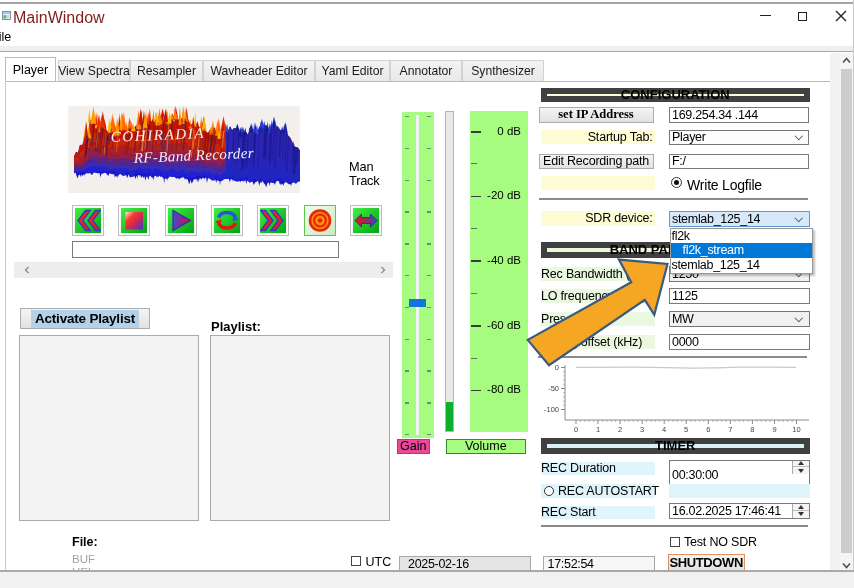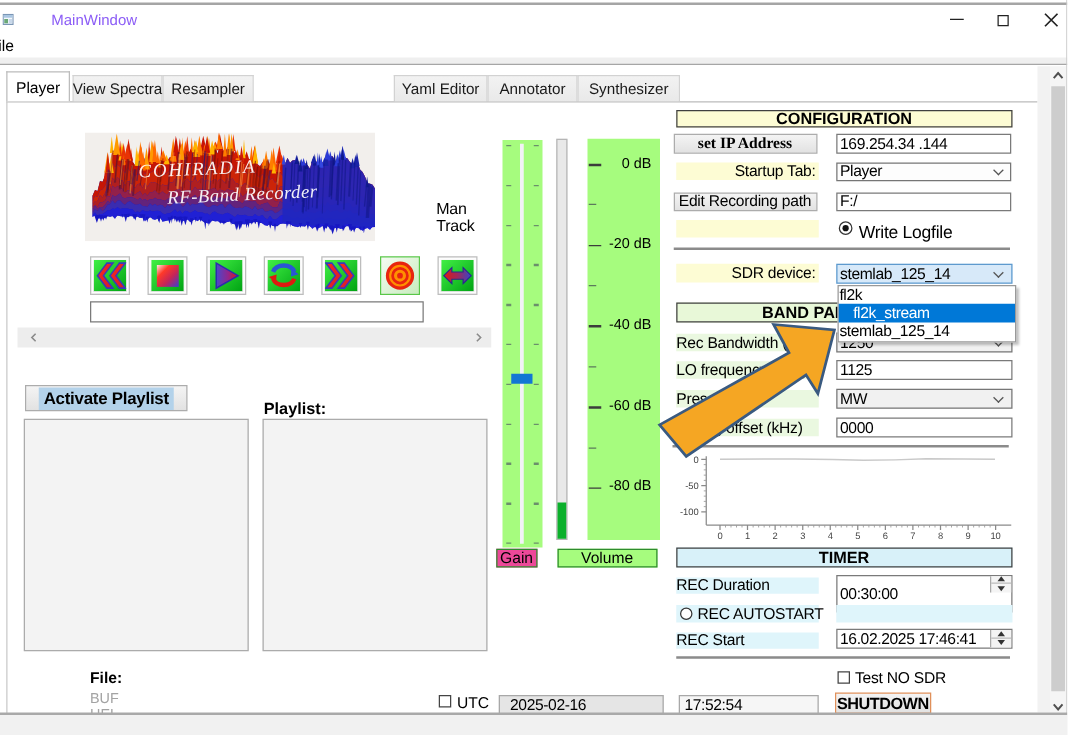--- a/index.html
+++ b/index.html
@@ -6,51 +6,52 @@
 html,body { width:854px; height:588px; background:#fff; font-family:"Liberation Sans", sans-serif; overflow:hidden; }
 #win { position:relative; width:854px; height:588px; background:#fff; overflow:hidden; }
 .abs { position:absolute; }
 .fld { position:absolute; background:#fff; border:1px solid #7a7a7a; font-size:12.5px; letter-spacing:-0.3px; color:#000; padding-left:2.5px; display:flex; align-items:center; white-space:nowrap; }
 .ylab { position:absolute; white-space:nowrap; overflow:visible; background:#fdfcd4; font-size:12.5px; letter-spacing:-0.2px; color:#000; display:flex; align-items:center; }
 .glab { position:absolute; white-space:nowrap; overflow:visible; background:#eaf8e0; font-size:12.5px; letter-spacing:-0.2px; color:#000; display:flex; align-items:center; }
 .clab { position:absolute; white-space:nowrap; overflow:visible; background:#dff5fb; font-size:12.5px; letter-spacing:-0.2px; color:#000; display:flex; align-items:center; }
 .btn { position:absolute; background:linear-gradient(#f4f4f4,#e2e2e2); border:1px solid #acacac; display:flex; align-items:center; justify-content:center; white-space:nowrap; }
 .combo { position:absolute; background:#fdfdfd; border:1px solid #767676; font-size:12.5px; letter-spacing:-0.3px; display:flex; align-items:center; padding-left:2.5px; white-space:nowrap; }
 .chev { position:absolute; right:7px; top:50%; width:5.5px; height:5.5px; margin-top:-4px; border-right:1.2px solid #555; border-bottom:1.2px solid #555; transform:rotate(45deg); }
-.hdr { position:absolute; border:1px solid #404040; font-weight:bold; font-size:13px; display:flex; align-items:center; justify-content:center; }
+.hdr { position:absolute; border:6px solid #404040; font-weight:bold; font-size:13px; display:flex; align-items:center; justify-content:center; }
 .sep { position:absolute; background:#8b8b8b; height:2px; }
 .tick { position:absolute; background:#6b8f6b; }
 </style>
 </head>
 <body>
 <div id="win">
 
 <div class="abs" style="left:0;top:2px;width:854px;height:1.5px;background:#a5a5a5;"></div>
 <svg class="abs" style="left:2px;top:10.5px;" width="9" height="9" viewBox="0 0 9 9">
       <rect x="0.5" y="0.5" width="8" height="8" fill="#f4f8fc" stroke="#7a96b5"></rect>
       <rect x="1" y="1" width="7" height="2.2" fill="#aac6e2"></rect>
       <rect x="1.4" y="4.2" width="3" height="3.4" fill="#6aa876"></rect>
       <rect x="5" y="4.2" width="2.6" height="3.4" fill="#c8d8ea"></rect>
     </svg>
-<div class="abs" style="left:13px;top:9px;font-size:12px;color:#8b5cf6;margin-left:28px;">MainWindow</div>
+<div class="abs" style="left:13px;top:9px;font-size:16px;color:#7f1d1d;">MainWindow</div>
 <div class="abs" style="left:760px;top:14.5px;width:11px;height:1.6px;background:#222;"></div>
 <div class="abs" style="left:797.5px;top:11.5px;width:9.5px;height:9.5px;border:1.4px solid #222;"></div>
 <svg class="abs" style="left:835px;top:10px;" width="12" height="12" viewBox="0 0 12 12">
       <path d="M1,1 L11,11 M11,1 L1,11" stroke="#222" stroke-width="1.4"></path>
     </svg>
 <div class="abs" style="left:-9px;top:30px;font-size:12.5px;color:#000;">File</div>
 <div class="abs" style="left:0;top:45.5px;width:854px;height:6px;background:#efefef;border-bottom:1.5px solid #a6a6a6;"></div>
 
 <div class="abs" style="left:0;top:570px;width:854px;height:1.5px;background:#a9a9a9;z-index:6;"></div>
 <div class="abs" style="left:0;top:571.5px;width:854px;height:16.5px;background:#f1f1f1;z-index:6;"></div>
 
 <div class="abs" style="left:5px;top:80.5px;width:825px;height:1px;background:#bcbcbc;"></div>
 <div class="abs" style="left:5px;top:80.5px;width:1px;height:490px;background:#c9c9c9;"></div>
 <div class="abs" style="left:58px;top:59.5px;width:72px;height:21px;background:linear-gradient(#f2f2f2,#e9e9e9);border:1px solid #d2d2d2;border-bottom:none;display:flex;align-items:center;justify-content:center;font-size:12.2px;color:#1a1a1a;white-space:nowrap;">View Spectra</div>
     <div class="abs" style="left:130px;top:59.5px;width:73px;height:21px;background:linear-gradient(#f2f2f2,#e9e9e9);border:1px solid #d2d2d2;border-bottom:none;display:flex;align-items:center;justify-content:center;font-size:12.2px;color:#1a1a1a;white-space:nowrap;">Resampler</div>
+    <div class="abs" style="left:203px;top:59.5px;width:112px;height:21px;background:linear-gradient(#f2f2f2,#e9e9e9);border:1px solid #d2d2d2;border-bottom:none;display:flex;align-items:center;justify-content:center;font-size:12.2px;color:#1a1a1a;white-space:nowrap;">Wavheader Editor</div>
     <div class="abs" style="left:315px;top:59.5px;width:75px;height:21px;background:linear-gradient(#f2f2f2,#e9e9e9);border:1px solid #d2d2d2;border-bottom:none;display:flex;align-items:center;justify-content:center;font-size:12.2px;color:#1a1a1a;white-space:nowrap;">Yaml Editor</div>
     <div class="abs" style="left:390px;top:59.5px;width:72px;height:21px;background:linear-gradient(#f2f2f2,#e9e9e9);border:1px solid #d2d2d2;border-bottom:none;display:flex;align-items:center;justify-content:center;font-size:12.2px;color:#1a1a1a;white-space:nowrap;">Annotator</div>
     <div class="abs" style="left:462px;top:59.5px;width:82px;height:21px;background:linear-gradient(#f2f2f2,#e9e9e9);border:1px solid #d2d2d2;border-bottom:none;display:flex;align-items:center;justify-content:center;font-size:12.2px;color:#1a1a1a;white-space:nowrap;">Synthesizer</div>
 <div class="abs" style="left:5px;top:57px;width:51px;height:24px;background:#fff;border:1px solid #bcbcbc;border-bottom:none;z-index:3;display:flex;align-items:center;justify-content:center;font-size:12.5px;">Player</div>
 
 <div class="abs" style="left:68px;top:106px;width:232px;height:87px;"><svg width="232" height="87" viewBox="0 0 232 87">
         <rect width="232" height="87" fill="#f2efec"></rect>
         <polygon points="6.0,50.6 8.0,46.0 10.0,46.7 12.0,38.8 14.0,39.3 16.0,34.7 18.0,29.0 20.0,29.3 22.0,13.3 24.0,17.2 26.0,15.0 28.0,15.9 30.0,19.3 32.0,23.2 34.0,18.2 36.0,19.5 38.0,23.2 40.0,26.2 42.0,23.6 44.0,22.4 46.0,27.3 48.0,20.0 50.0,26.5 52.0,21.9 54.0,20.6 56.0,20.2 58.0,21.4 60.0,25.1 62.0,19.6 64.0,22.3 66.0,22.3 68.0,19.5 70.0,20.3 72.0,15.8 74.0,15.1 76.0,15.7 78.0,18.8 80.0,16.1 82.0,14.6 84.0,16.2 86.0,14.6 88.0,12.8 90.0,16.3 92.0,15.2 94.0,11.2 96.0,13.6 98.0,13.1 100.0,15.8 102.0,14.6 104.0,11.2 106.0,16.9 108.0,10.2 110.0,13.0 112.0,16.1 114.0,11.7 116.0,14.9 118.0,11.9 120.0,17.6 122.0,19.0 124.0,18.2 126.0,21.4 128.0,17.6 130.0,21.4 132.0,21.4 134.0,22.0 136.0,21.7 138.0,25.4 140.0,26.9 142.0,23.7 144.0,25.7 146.0,21.4 148.0,26.9 150.0,26.8 152.0,29.7 154.0,28.5 156.0,21.5 158.0,22.6 160.0,25.2 162.0,20.4 164.0,24.3 166.0,22.3 168.0,22.2 170.0,22.1 172.0,28.1 174.0,23.3 176.0,24.6 178.0,26.1 180.0,28.9 182.0,21.5 184.0,23.4 186.0,23.3 188.0,25.1 190.0,23.9 192.0,23.7 194.0,18.6 196.0,19.4 198.0,18.9 200.0,23.2 202.0,24.0 204.0,18.0 206.0,18.7 208.0,19.9 210.0,20.7 212.0,23.7 214.0,25.5 216.0,24.0 218.0,24.0 220.0,29.6 222.0,31.5 224.0,35.4 226.0,40.8 228.0,41.0 230.0,41.8 232.0,44.9 232.0,75.5 230.0,75.8 228.0,77.0 226.0,76.3 224.0,77.1 222.0,78.0 220.0,77.4 218.0,75.3 216.0,77.2 214.0,77.4 212.0,75.1 210.0,74.9 208.0,74.9 206.0,76.5 204.0,77.1 202.0,75.4 200.0,75.3 198.0,76.9 196.0,76.3 194.0,74.8 192.0,76.1 190.0,74.2 188.0,75.0 186.0,75.7 184.0,75.7 182.0,76.0 180.0,75.2 178.0,73.4 176.0,75.4 174.0,74.9 172.0,74.3 170.0,75.3 168.0,75.4 166.0,74.5 164.0,73.1 162.0,73.0 160.0,73.0 158.0,72.9 156.0,73.2 154.0,74.9 152.0,74.9 150.0,74.7 148.0,73.1 146.0,74.6 144.0,73.7 142.0,72.3 140.0,72.3 138.0,71.4 136.0,71.3 134.0,72.2 132.0,72.6 130.0,71.7 128.0,73.1 126.0,73.3 124.0,73.1 122.0,73.2 120.0,73.5 118.0,72.9 116.0,71.0 114.0,71.3 112.0,72.5 110.0,71.7 108.0,72.3 106.0,70.4 104.0,70.9 102.0,70.5 100.0,71.7 98.0,72.2 96.0,72.4 94.0,71.0 92.0,69.4 90.0,70.8 88.0,69.6 86.0,70.6 84.0,71.8 82.0,68.9 80.0,69.3 78.0,71.2 76.0,69.4 74.0,69.5 72.0,68.7 70.0,68.6 68.0,69.7 66.0,69.6 64.0,71.0 62.0,70.5 60.0,68.3 58.0,68.9 56.0,68.8 54.0,68.4 52.0,68.0 50.0,69.3 48.0,70.0 46.0,67.3 44.0,68.3 42.0,67.4 40.0,67.5 38.0,66.9 36.0,67.0 34.0,67.8 32.0,67.1 30.0,67.2 28.0,66.7 26.0,66.6 24.0,68.2 22.0,66.5 20.0,67.3 18.0,67.2 16.0,68.3 14.0,68.5 12.0,68.1 10.0,68.4 8.0,65.8 6.0,67.5" fill="#1b1bbf"></polygon>
         <polygon points="6.0,50.6 8.0,46.0 10.0,46.7 12.0,38.8 14.0,39.3 16.0,34.7 18.0,29.0 20.0,29.3 22.0,13.3 24.0,17.2 26.0,15.0 28.0,15.9 30.0,19.3 32.0,23.2 34.0,18.2 36.0,19.5 38.0,23.2 40.0,26.2 42.0,23.6 44.0,22.4 46.0,27.3 48.0,20.0 50.0,26.5 52.0,21.9 54.0,20.6 56.0,20.2 58.0,21.4 60.0,25.1 62.0,19.6 64.0,22.3 66.0,22.3 68.0,19.5 70.0,20.3 72.0,15.8 74.0,15.1 76.0,15.7 78.0,18.8 80.0,16.1 82.0,14.6 84.0,16.2 86.0,14.6 88.0,12.8 90.0,16.3 92.0,15.2 94.0,11.2 96.0,13.6 98.0,13.1 100.0,15.8 102.0,14.6 104.0,11.2 106.0,16.9 108.0,10.2 110.0,13.0 112.0,16.1 114.0,11.7 116.0,14.9 118.0,11.9 120.0,17.6 122.0,19.0 124.0,18.2 126.0,21.4 128.0,17.6 130.0,21.4 132.0,21.4 134.0,22.0 136.0,21.7 138.0,25.4 140.0,26.9 142.0,23.7 144.0,25.7 146.0,21.4 148.0,26.9 150.0,26.8 152.0,29.7 154.0,28.5 156.0,21.5 158.0,22.6 160.0,25.2 162.0,20.4 164.0,24.3 166.0,22.3 168.0,22.2 170.0,22.1 172.0,28.1 174.0,23.3 176.0,24.6 178.0,26.1 180.0,28.9 182.0,21.5 184.0,23.4 186.0,23.3 188.0,25.1 190.0,23.9 192.0,23.7 194.0,18.6 196.0,19.4 198.0,18.9 200.0,23.2 202.0,24.0 204.0,18.0 206.0,18.7 208.0,19.9 210.0,20.7 212.0,23.7 214.0,25.5 216.0,24.0 218.0,24.0 220.0,29.6 222.0,31.5 224.0,35.4 226.0,40.8 228.0,41.0 230.0,41.8 232.0,44.9 232.0,52.7 230.0,48.5 228.0,48.3 226.0,49.3 224.0,45.6 222.0,41.6 220.0,39.3 218.0,34.8 216.0,36.4 214.0,35.8 212.0,34.4 210.0,31.7 208.0,33.1 206.0,32.1 204.0,32.1 202.0,34.3 200.0,34.7 198.0,31.9 196.0,31.5 194.0,29.8 192.0,35.1 190.0,35.1 188.0,34.9 186.0,35.4 184.0,34.5 182.0,32.7 180.0,38.7 178.0,36.6 176.0,35.6 174.0,33.9 172.0,39.1 170.0,35.0 168.0,33.9 166.0,33.5 164.0,36.1 162.0,31.3 160.0,36.9 158.0,34.6 156.0,32.0 154.0,39.1 152.0,40.2 150.0,36.5 148.0,38.0 146.0,33.8 144.0,36.7 142.0,33.4 140.0,36.2 138.0,34.5 136.0,32.5 134.0,32.1 132.0,31.8 130.0,33.3 128.0,30.9 126.0,32.9 124.0,29.7 122.0,32.0 120.0,30.8 118.0,25.8 116.0,28.3 114.0,24.8 112.0,28.6 110.0,25.8 108.0,24.4 106.0,28.7 104.0,24.3 102.0,27.2 100.0,28.0 98.0,27.1 96.0,27.2 94.0,24.5 92.0,27.1 90.0,29.0 88.0,24.8 86.0,26.3 84.0,28.6 82.0,25.6 80.0,28.5 78.0,30.5 76.0,27.5 74.0,26.7 72.0,27.6 70.0,31.5 68.0,30.5 66.0,31.9 64.0,33.8 62.0,29.6 60.0,33.8 58.0,31.7 56.0,29.7 54.0,31.2 52.0,32.1 50.0,35.9 48.0,32.0 46.0,35.9 44.0,33.5 42.0,33.4 40.0,35.2 38.0,32.5 36.0,30.9 34.0,28.2 32.0,32.6 30.0,29.3 28.0,27.3 26.0,25.8 24.0,27.9 22.0,24.4 20.0,37.0 18.0,38.2 16.0,43.0 14.0,45.6 12.0,46.3 10.0,51.5 8.0,50.7 6.0,55.4" fill="#c51605"></polygon>
         <polygon points="6.0,55.4 8.0,50.7 10.0,51.5 12.0,46.3 14.0,45.6 16.0,43.0 18.0,38.2 20.0,37.0 22.0,24.4 24.0,27.9 26.0,25.8 28.0,27.3 30.0,29.3 32.0,32.6 34.0,28.2 36.0,30.9 38.0,32.5 40.0,35.2 42.0,33.4 44.0,33.5 46.0,35.9 48.0,32.0 50.0,35.9 52.0,32.1 54.0,31.2 56.0,29.7 58.0,31.7 60.0,33.8 62.0,29.6 64.0,33.8 66.0,31.9 68.0,30.5 70.0,31.5 72.0,27.6 74.0,26.7 76.0,27.5 78.0,30.5 80.0,28.5 82.0,25.6 84.0,28.6 86.0,26.3 88.0,24.8 90.0,29.0 92.0,27.1 94.0,24.5 96.0,27.2 98.0,27.1 100.0,28.0 102.0,27.2 104.0,24.3 106.0,28.7 108.0,24.4 110.0,25.8 112.0,28.6 114.0,24.8 116.0,28.3 118.0,25.8 120.0,30.8 122.0,32.0 124.0,29.7 126.0,32.9 128.0,30.9 130.0,33.3 132.0,31.8 134.0,32.1 136.0,32.5 138.0,34.5 140.0,36.2 142.0,33.4 144.0,36.7 146.0,33.8 148.0,38.0 150.0,36.5 152.0,40.2 154.0,39.1 156.0,32.0 158.0,34.6 160.0,36.9 162.0,31.3 164.0,36.1 166.0,33.5 168.0,33.9 170.0,35.0 172.0,39.1 174.0,33.9 176.0,35.6 178.0,36.6 180.0,38.7 182.0,32.7 184.0,34.5 186.0,35.4 188.0,34.9 190.0,35.1 192.0,35.1 194.0,29.8 196.0,31.5 198.0,31.9 200.0,34.7 202.0,34.3 204.0,32.1 206.0,32.1 208.0,33.1 210.0,31.7 212.0,34.4 214.0,35.8 216.0,36.4 218.0,34.8 220.0,39.3 222.0,41.6 224.0,45.6 226.0,49.3 228.0,48.3 230.0,48.5 232.0,52.7 232.0,57.9 230.0,55.2 228.0,56.8 226.0,56.2 224.0,53.2 222.0,52.0 220.0,50.5 218.0,44.5 216.0,46.7 214.0,47.9 212.0,44.4 210.0,44.7 208.0,42.6 206.0,42.7 204.0,43.7 202.0,46.1 200.0,45.4 198.0,43.8 196.0,43.4 194.0,42.4 192.0,45.1 190.0,44.5 188.0,44.9 186.0,44.2 184.0,45.1 182.0,43.4 180.0,47.8 178.0,44.8 176.0,46.0 174.0,44.3 172.0,47.5 170.0,44.4 168.0,44.2 166.0,43.0 164.0,44.4 162.0,42.0 160.0,46.4 158.0,43.1 156.0,43.3 154.0,49.1 152.0,49.8 150.0,46.3 148.0,46.2 146.0,42.9 144.0,45.8 142.0,43.6 140.0,45.3 138.0,44.2 136.0,42.9 134.0,44.0 132.0,43.7 130.0,41.5 128.0,40.1 126.0,42.6 124.0,41.9 122.0,40.7 120.0,40.2 118.0,36.5 116.0,38.1 114.0,36.5 112.0,40.1 110.0,38.1 108.0,37.1 106.0,39.0 104.0,37.4 102.0,38.6 100.0,39.3 98.0,37.6 96.0,39.1 94.0,36.3 92.0,37.8 90.0,40.0 88.0,35.7 86.0,39.2 84.0,39.5 82.0,36.7 80.0,38.6 78.0,41.4 76.0,37.1 74.0,37.4 72.0,36.9 70.0,40.2 68.0,39.8 66.0,42.1 64.0,42.3 62.0,41.6 60.0,42.8 58.0,40.9 56.0,39.9 54.0,39.6 52.0,40.4 50.0,43.5 48.0,40.3 46.0,44.2 44.0,40.8 42.0,41.4 40.0,44.6 38.0,41.7 36.0,39.1 34.0,38.9 32.0,42.5 30.0,38.4 28.0,38.1 26.0,35.7 24.0,39.4 22.0,36.0 20.0,46.3 18.0,44.0 16.0,48.6 14.0,52.0 12.0,50.1 10.0,54.8 8.0,54.8 6.0,57.9" fill="#cc2408"></polygon>

